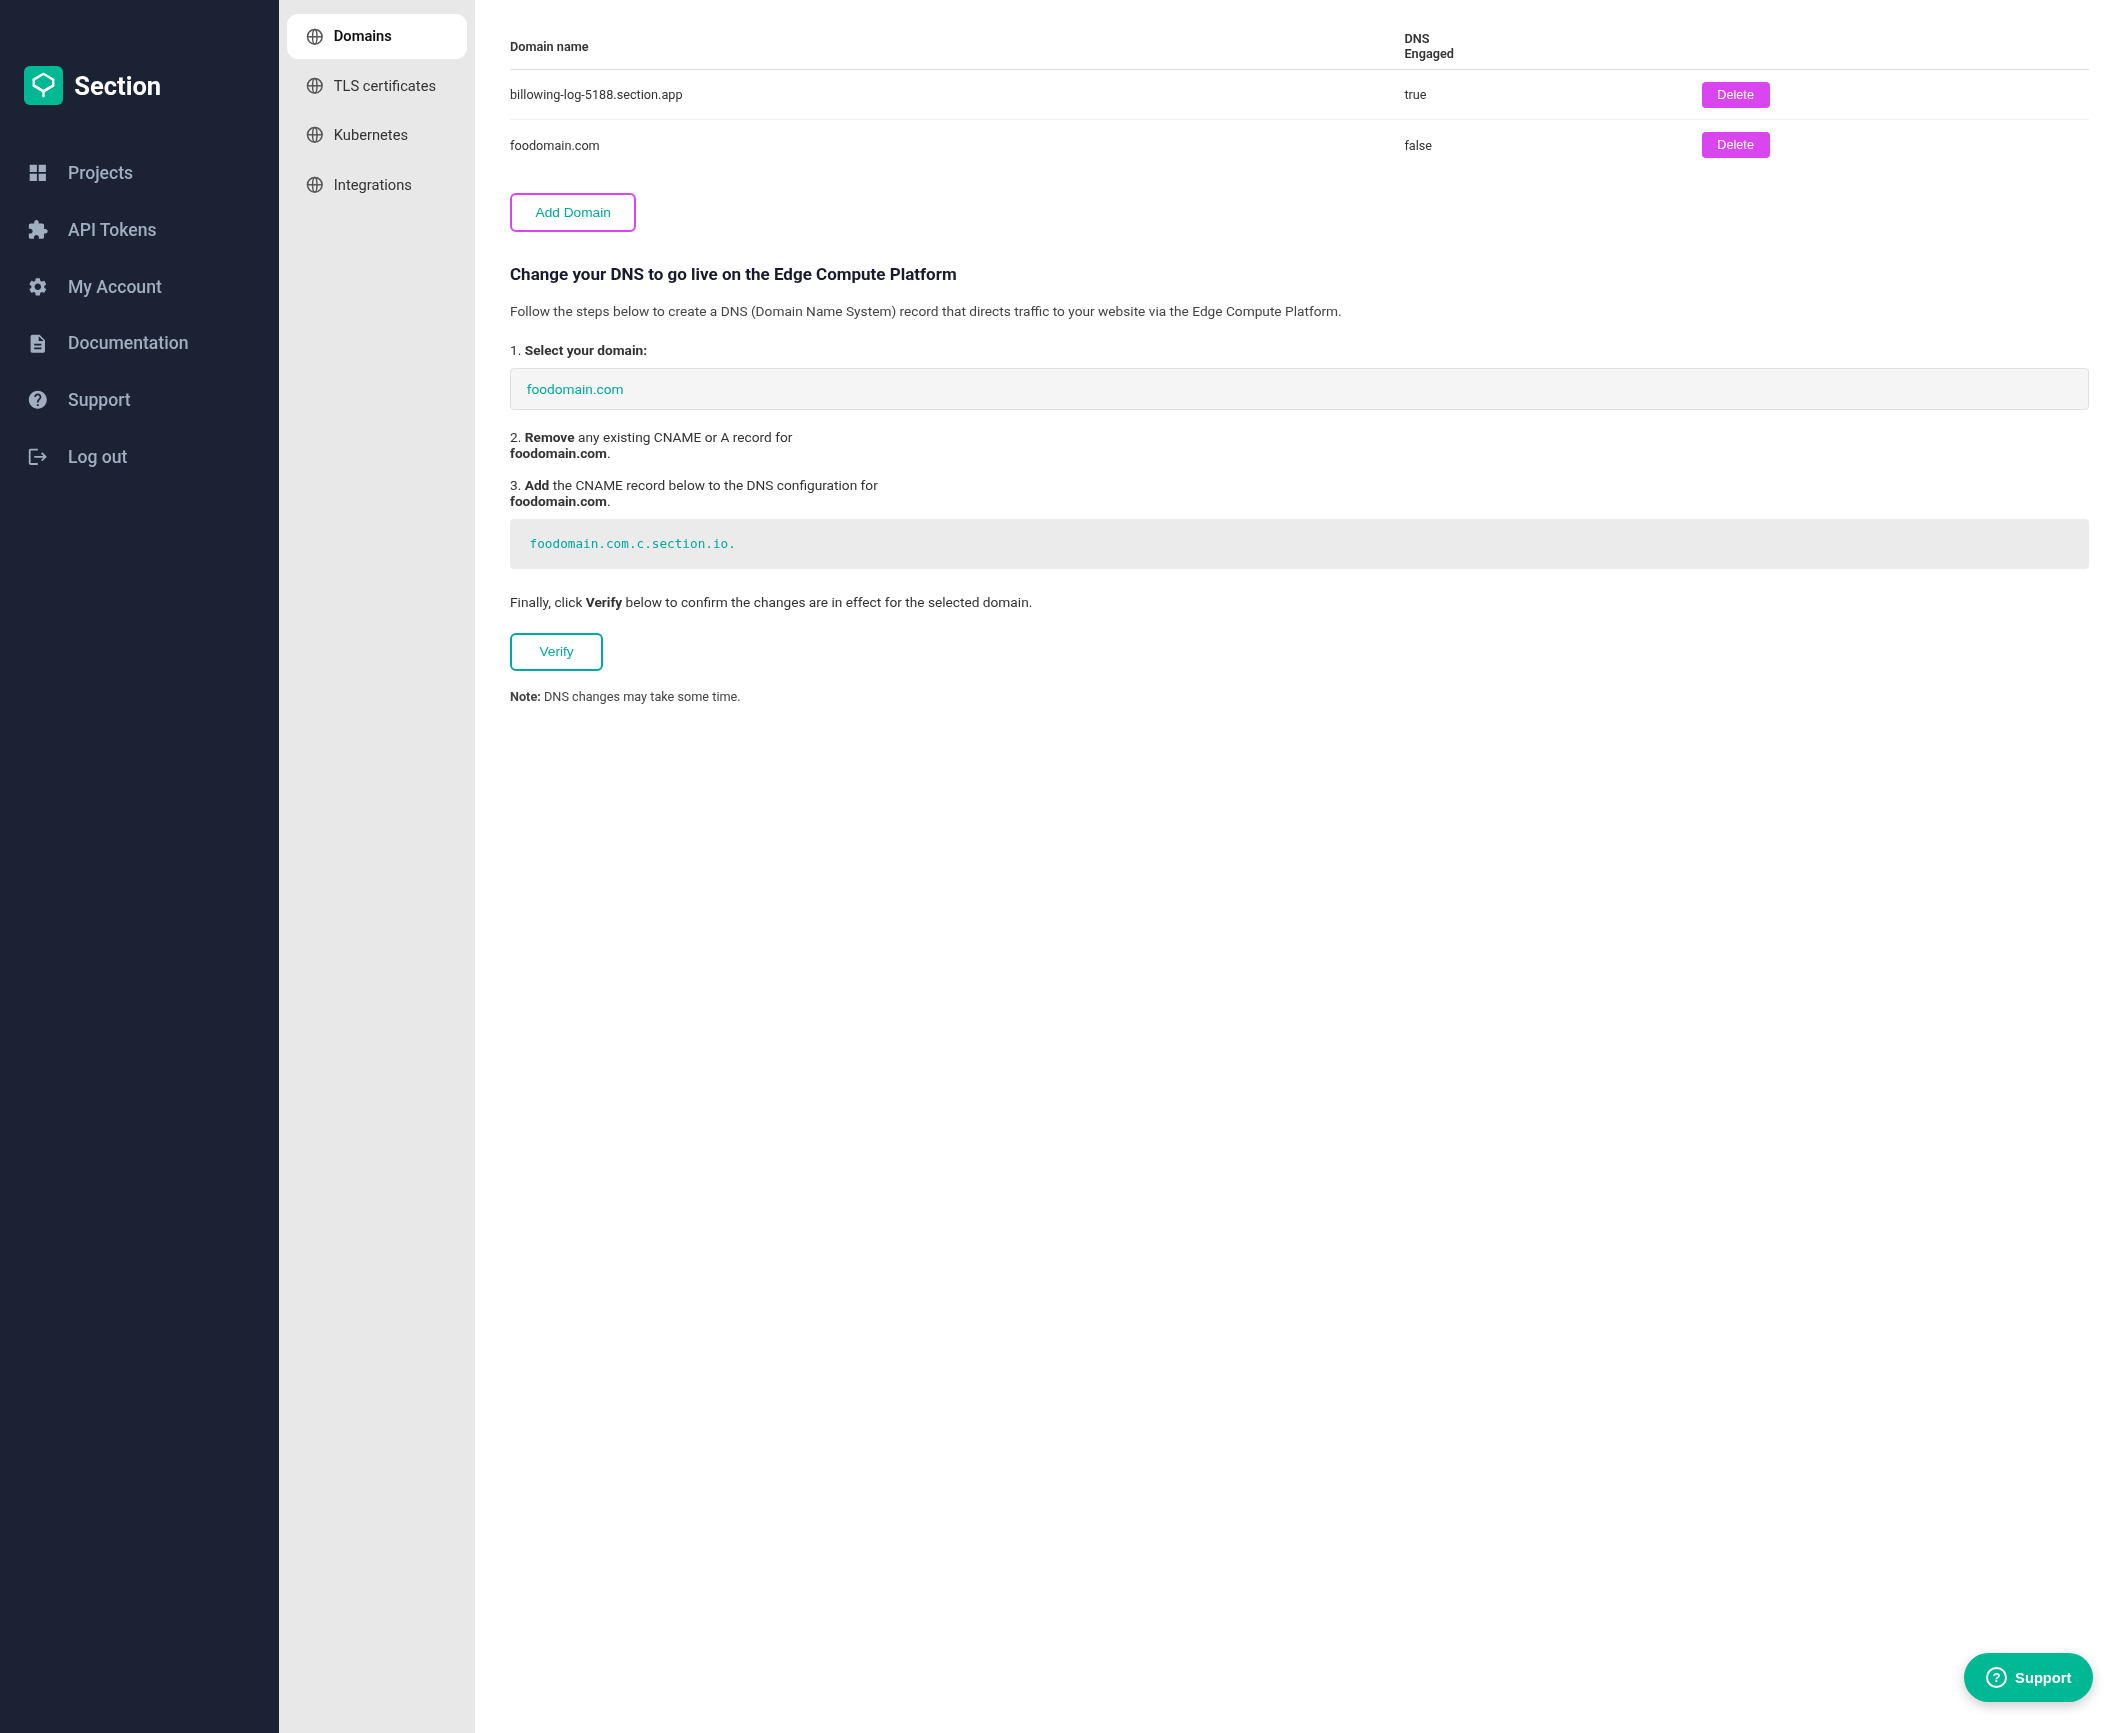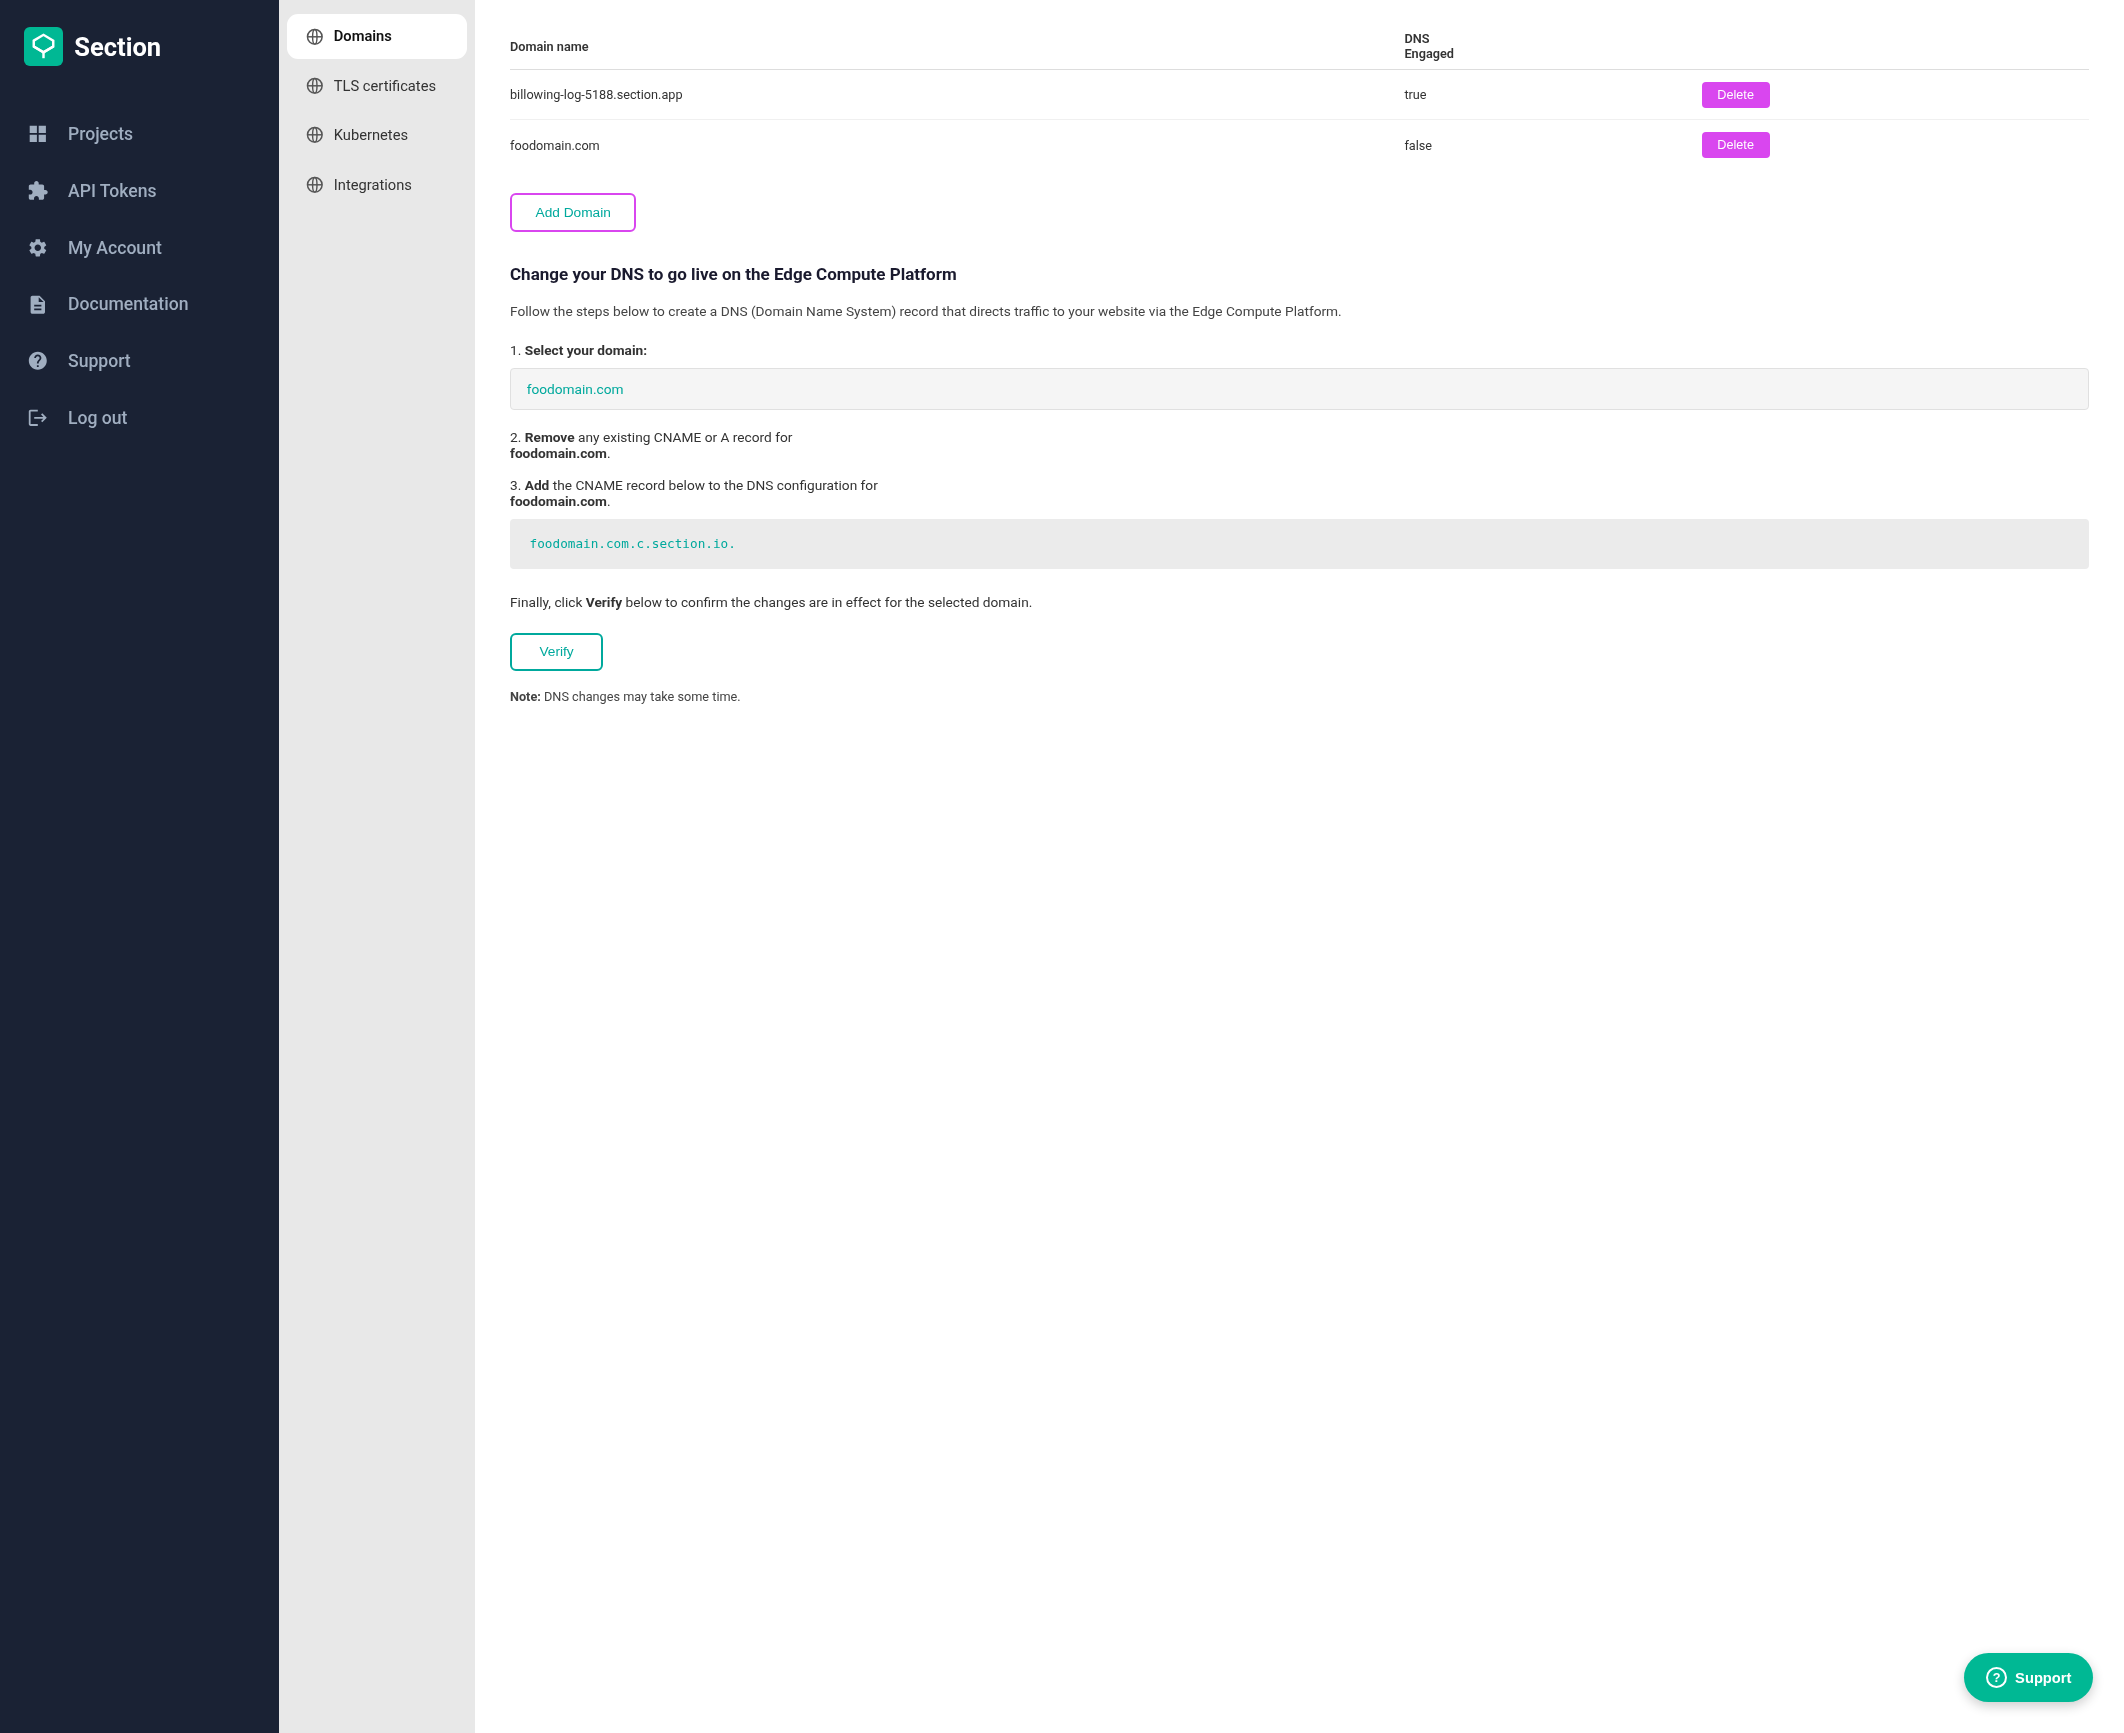--- a/index.html
+++ b/index.html
@@ -13,20 +13,21 @@
       color: #fff;
       display: flex;
       flex-direction: column;
       height: 100%;
     }
     .sidebar-logo {
       display: flex;
       align-items: center;
       padding: 27.4px 23.5px 23.5px;
       gap: 11.8px;
+      margin-top: 39px;
     }
     .logo-icon {
       width: 39px;
       height: 39px;
     }
     .logo-text {
       font-size: 25.5px;
       font-weight: 700;
       color: #fff;
     }

